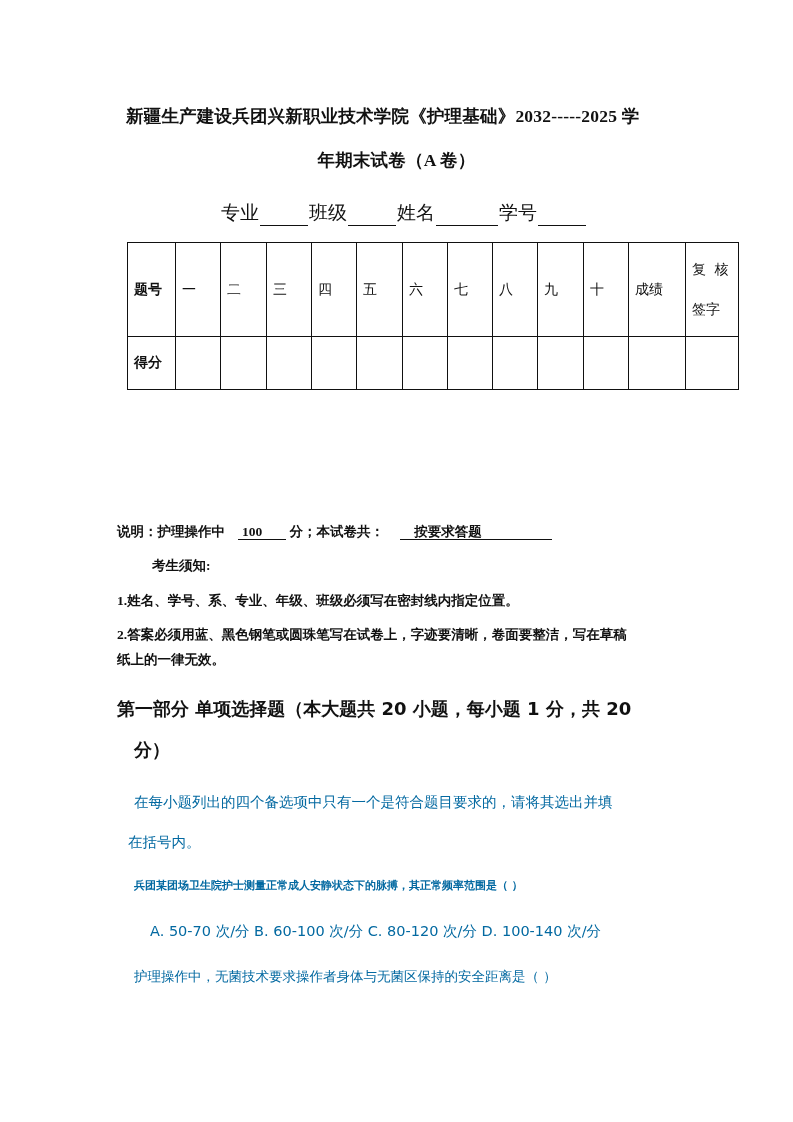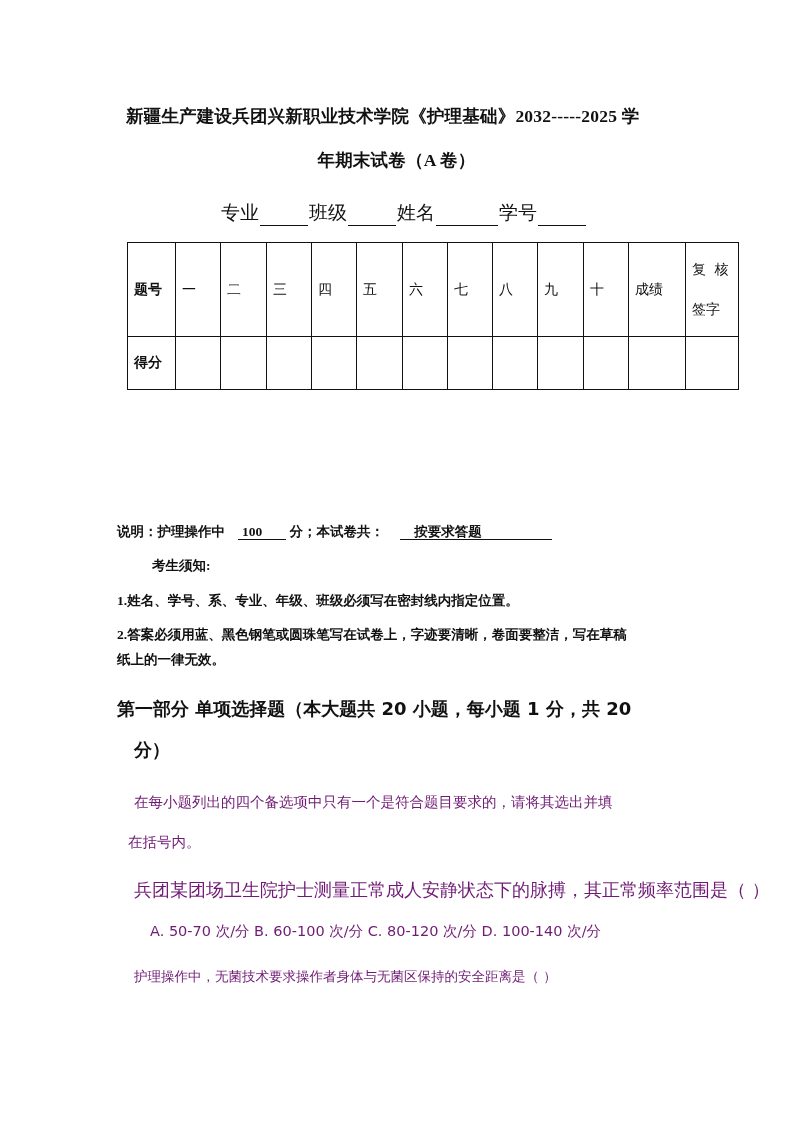--- a/index.html
+++ b/index.html
@@ -28,24 +28,24 @@
   .u { display:inline-block; border-bottom:1.4px solid #111; line-height:15px;margin-left:13px; }
   #notice-title { left:117px; top:557px;margin-left:35px; }
   #rule1 { left:117px; top:592px; }
   #rule2 { left:117px; top:626px; }
   #rule2b { left:117px; top:651px; }
 
   .h2 { font-size:18px; font-weight:bold; }
   #sec-title { left:117px; top:697px; }
   #sec-title2 { left:134px; top:738px; }
 
-  .body { font-size:14.5px; color:#701a75; }
+  .body { font-size:14.5px; color:#0369a1; }
   #instr1 { left:134px; top:793px; }
   #instr2 { left:128px; top:833px; }
-  #q1 { left:134px; top:878px; font-size:18px; }
+  #q1 { left:134px; top:878px; font-size:11px;font-weight:bold; }
   #q1opts { left:150px; top:922px; }
   #q2 { left:134px; top:968px; font-size:13.5px; }
 </style>
 </head>
 <body>
 
 <div id="title1" class="abs serif title">新疆生产建设兵团兴新职业技术学院《护理基础》2032-----2025 学</div>
 <div id="title2" class="abs serif title">年期末试卷（A 卷）</div>
 
 <div id="info-line" class="abs sans">

